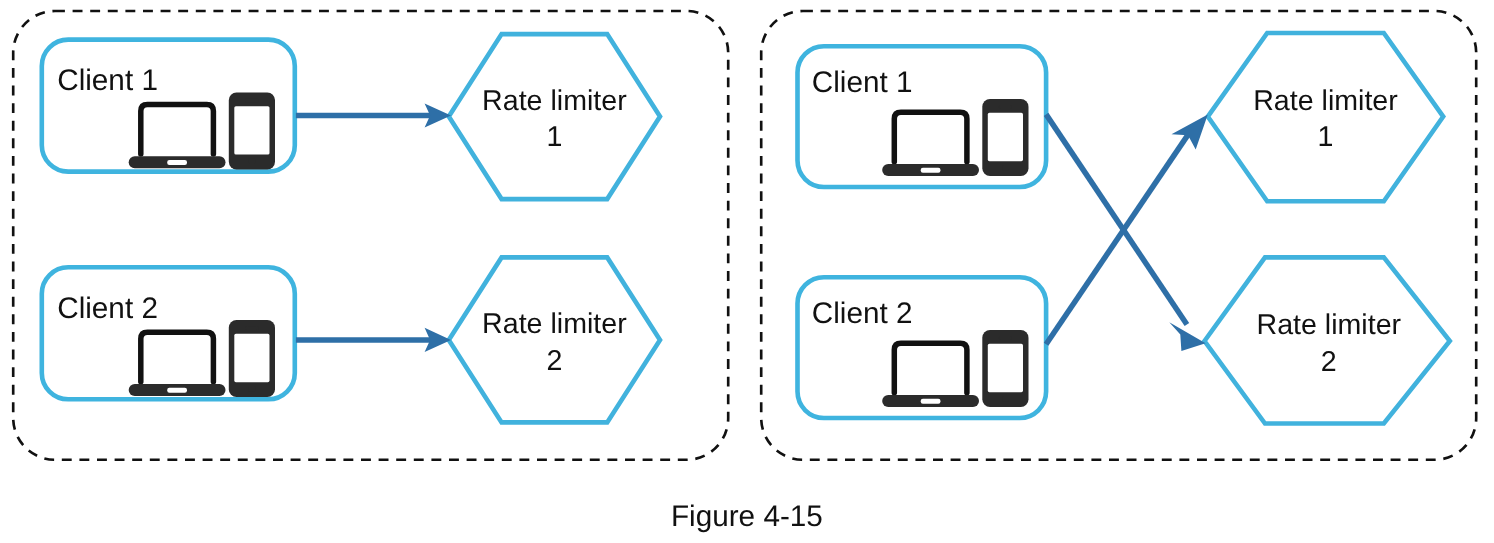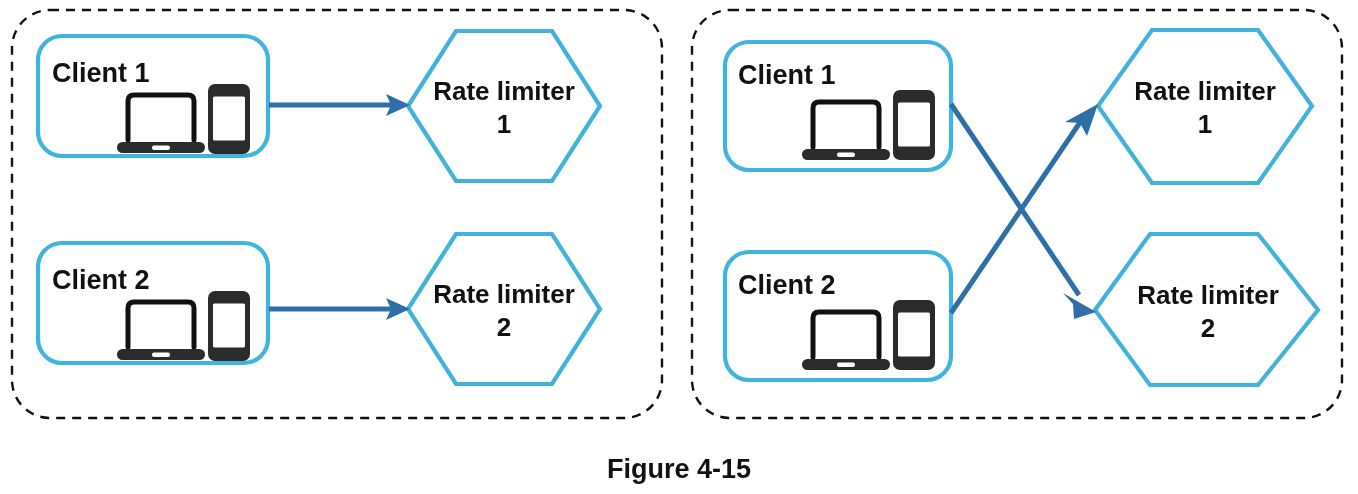--- a/index.html
+++ b/index.html
@@ -9,21 +9,20 @@
   }
   body {
     font-family: "Liberation Sans", sans-serif;
   }
   #figure-root {
     position: relative;
     width: 1358px;
     height: 494px;
     background: #ffffff;
     overflow: hidden;
-    font-weight: bold;
   }
   #figure-svg {
     position: absolute;
     left: 0;
     top: 0;
     width: 1358px;
     height: 494px;
     display: block;
   }
   .panel-boundary {

